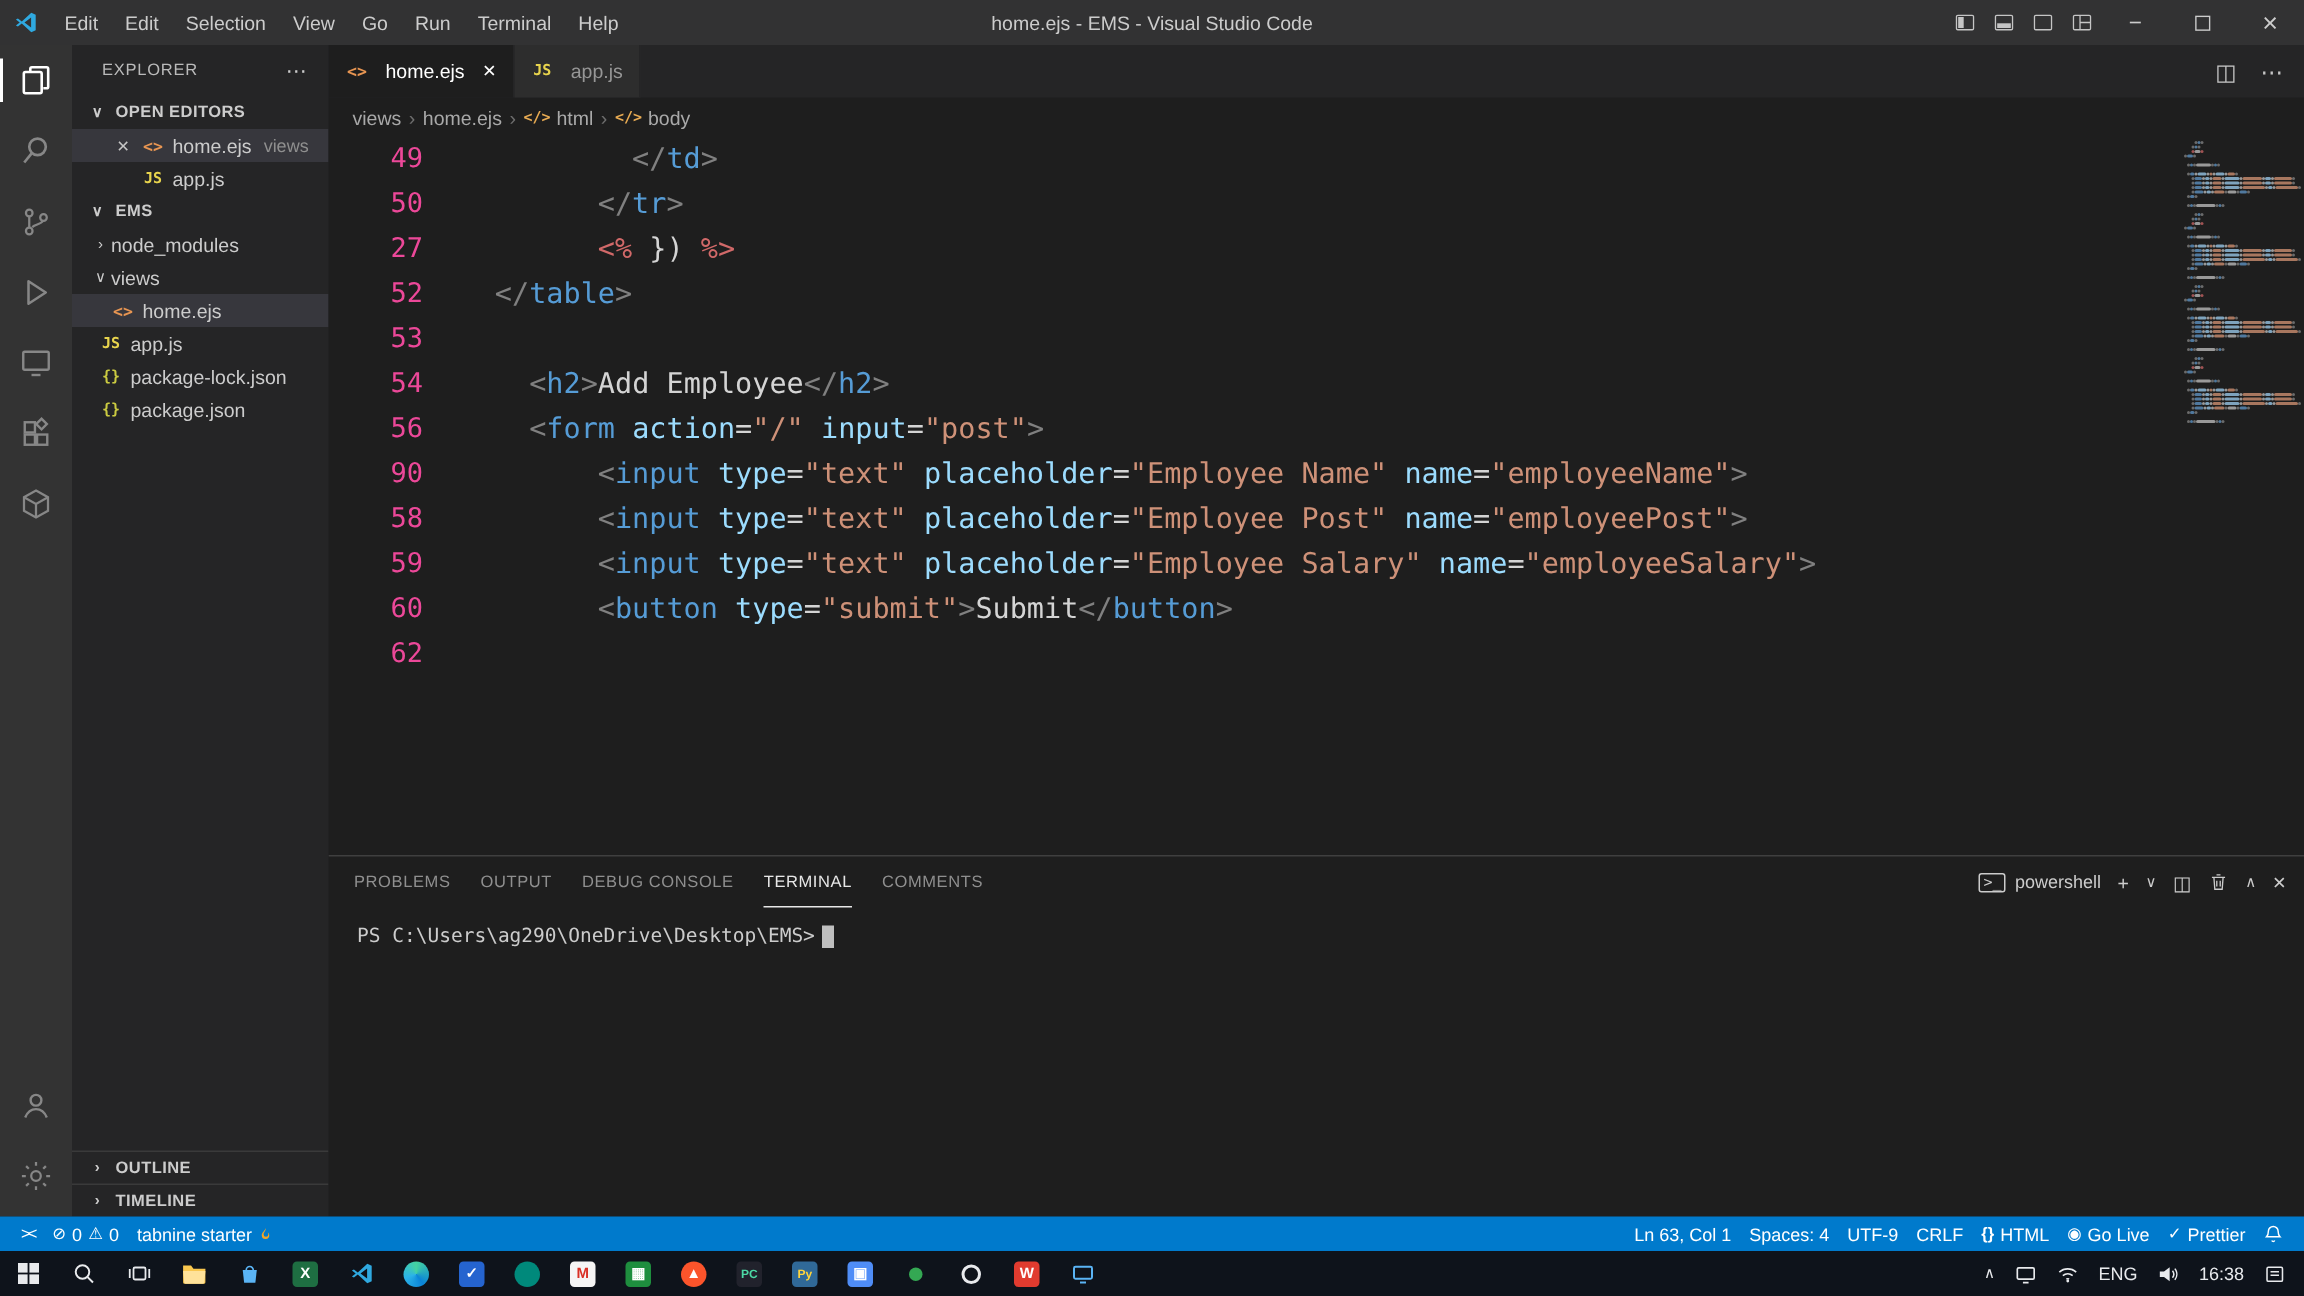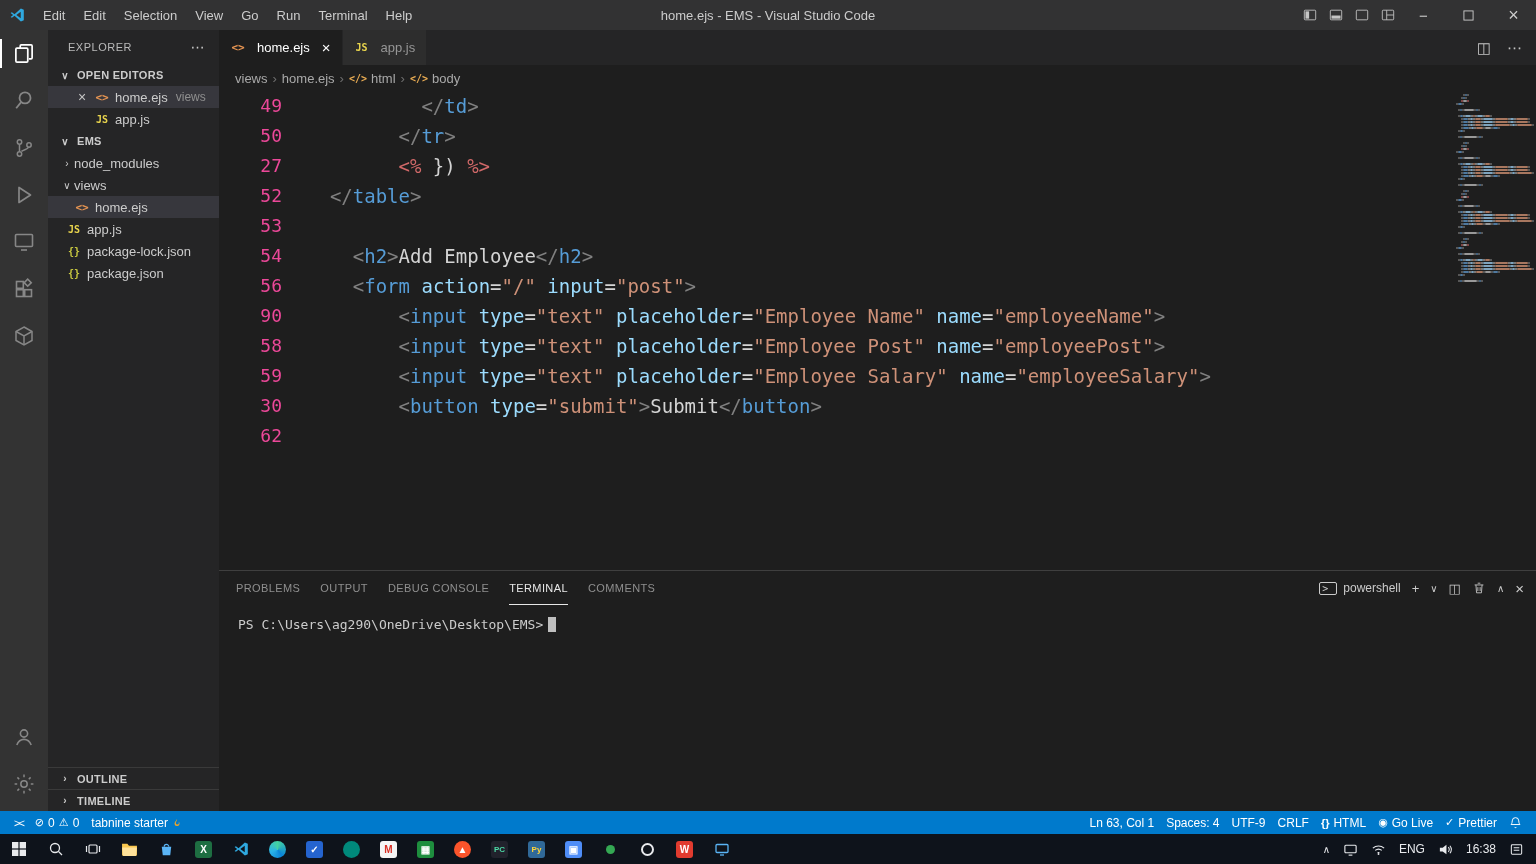--- a/index.html
+++ b/index.html
@@ -346,21 +346,21 @@
           </div>
           <div class="code-line">
             <div class="gutter">58</div>
             <div class="line-content"><span>        </span><span class="tok-p">&lt;</span><span class="tok-t">input</span><span class="tok-x"> </span><span class="tok-a">type</span><span class="tok-o">=</span><span class="tok-s">"text"</span><span class="tok-x"> </span><span class="tok-a">placeholder</span><span class="tok-o">=</span><span class="tok-s">"Employee Post"</span><span class="tok-x"> </span><span class="tok-a">name</span><span class="tok-o">=</span><span class="tok-s">"employeePost"</span><span class="tok-p">&gt;</span></div>
           </div>
           <div class="code-line">
             <div class="gutter">59</div>
             <div class="line-content"><span>        </span><span class="tok-p">&lt;</span><span class="tok-t">input</span><span class="tok-x"> </span><span class="tok-a">type</span><span class="tok-o">=</span><span class="tok-s">"text"</span><span class="tok-x"> </span><span class="tok-a">placeholder</span><span class="tok-o">=</span><span class="tok-s">"Employee Salary"</span><span class="tok-x"> </span><span class="tok-a">name</span><span class="tok-o">=</span><span class="tok-s">"employeeSalary"</span><span class="tok-p">&gt;</span></div>
           </div>
           <div class="code-line">
-            <div class="gutter">30</div>
+            <div class="gutter">60</div>
             <div class="line-content"><span>        </span><span class="tok-p">&lt;</span><span class="tok-t">button</span><span class="tok-x"> </span><span class="tok-a">type</span><span class="tok-o">=</span><span class="tok-s">"submit"</span><span class="tok-p">&gt;</span><span class="tok-x">Submit</span><span class="tok-p">&lt;/</span><span class="tok-t">button</span><span class="tok-p">&gt;</span></div>
           </div>
           <div class="code-line">
             <div class="gutter">62</div>
             <div class="line-content"></div>
           </div>
         </div>
       <div class="minimap" id="minimap">
           <div class="mm-row">
             <span class="mm-tok" style="width: 2px; margin-left: 9px; background: rgb(107, 107, 107);"></span>

